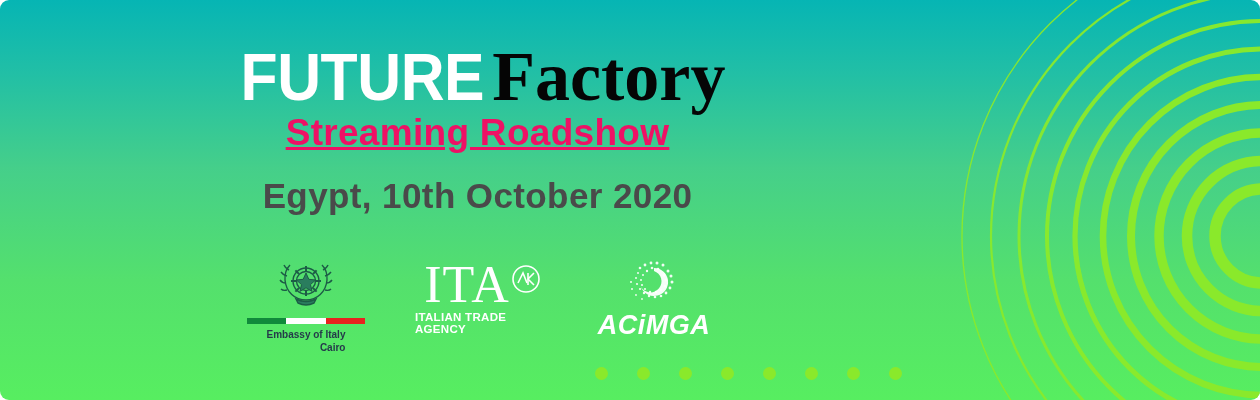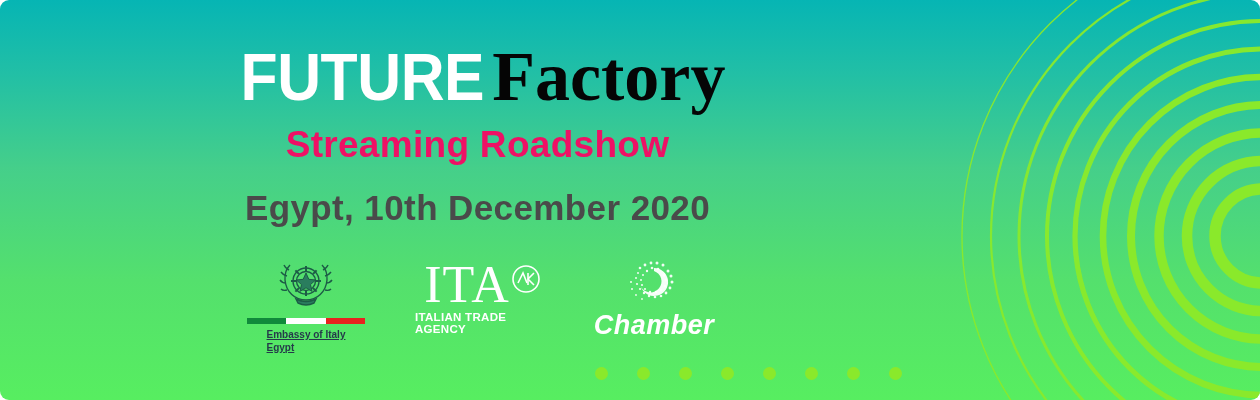--- a/index.html
+++ b/index.html
@@ -73,27 +73,27 @@
   #title-factory {
     font-family: "Liberation Serif", serif;
     font-weight: bold;
     font-size: 70px;
     color: #050505;
     display: inline-block;
     vertical-align: baseline;
     margin-left: -2px;
   }
   #subtitle {
-    margin-top: 12px;
     font-family: "Liberation Sans", sans-serif;
     font-weight: bold;
     font-size: 37px;
     color: #ee1165;
     letter-spacing: 0.3px;
     white-space: nowrap;
+    text-decoration: underline;
   }
   #date-line {
     margin-top: 22px;
     font-family: "Liberation Sans", sans-serif;
     font-weight: bold;
     font-size: 35px;
     color: #4a4a4a;
     letter-spacing: 0.4px;
     white-space: nowrap;
   }
@@ -139,22 +139,21 @@
   #tricolor i { flex: 1; display: block; }
   #tricolor .band-green { background: #108a3b; }
   #tricolor .band-white { background: #ffffff; }
   #tricolor .band-red   { background: #e8231f; }
   #logo-embassy .emb-caption {
     margin-top: 4px;
     font-size: 10px;
     font-weight: bold;
     color: #253a4a;
     line-height: 1.3;
-    text-align: left;
-    text-decoration: underline;
+    text-align: right;
   }
 
   
   #logo-ita { width: 135px; padding-top: 4px; }
   #ita-word {
     display: flex;
     align-items: flex-start;
     justify-content: center;
   }
   #ita-letters {
@@ -212,21 +211,21 @@
     <span class="dot"></span>
     <span class="dot"></span>
     <span class="dot"></span>
   </div>
 
   <div id="headline-block">
     <div id="title-row">
       <span id="title-future">FUTURE</span><span id="title-factory">Factory</span>
     </div>
     <div id="subtitle">Streaming Roadshow</div>
-    <div id="date-line">Egypt, 10th December 2020</div>
+    <div id="date-line">Egypt, 10th October 2020</div>
   </div>
 
   <div id="logos">
 
 
     <div class="logo" id="logo-embassy">
       <svg width="74" height="58" viewBox="0 0 74 58" aria-hidden="true">
         <g stroke="#1c5c46" fill="none" stroke-width="1.4">
 
           <circle cx="37" cy="25" r="13"></circle>
@@ -252,21 +251,21 @@
           <path d="M27,43 q10,5 20,0 l-2,4 q-8,4 -16,0 z" fill="#2a7d5e"></path>
         </g>
       </svg>
       <div id="tricolor">
         <i class="band-green"></i>
         <i class="band-white"></i>
         <i class="band-red"></i>
       </div>
       <div class="emb-caption">
         <div>Embassy of Italy</div>
-        <div>Egypt</div>
+        <div>Cairo</div>
       </div>
     </div>
 
     <div class="logo" id="logo-ita">
       <div id="ita-word">
         <span id="ita-letters">ITA</span>
         <svg width="30" height="30" viewBox="0 0 30 30" style="margin-left:1px;margin-top:4px;" aria-hidden="true">
           <circle cx="15" cy="15" r="13" fill="none" stroke="#ffffff" stroke-width="1.6"></circle>
           <path d="M7,19 L12,9 L16,19" fill="none" stroke="#ffffff" stroke-width="1.6"></path>
           <path d="M17,9 L17,21" stroke="#ffffff" stroke-width="1.6"></path>
@@ -314,17 +313,17 @@
             <circle cx="39" cy="13" r="1.3"></circle>
               <circle cx="33" cy="12" r="1.3"></circle>
             <circle cx="28" cy="15" r="1.2"></circle>
             <circle cx="12" cy="26" r="1"></circle>
               <circle cx="13" cy="33" r="1"></circle>
             <circle cx="17" cy="39" r="0.9"></circle>
               <circle cx="23" cy="43" r="0.9"></circle>
           </g>
         </g>
       </svg>
-      <div id="acimga-word">Chamber</div>
+      <div id="acimga-word">ACiMGA</div>
     </div>
 
   </div>
 </div>
 
 </body></html>

